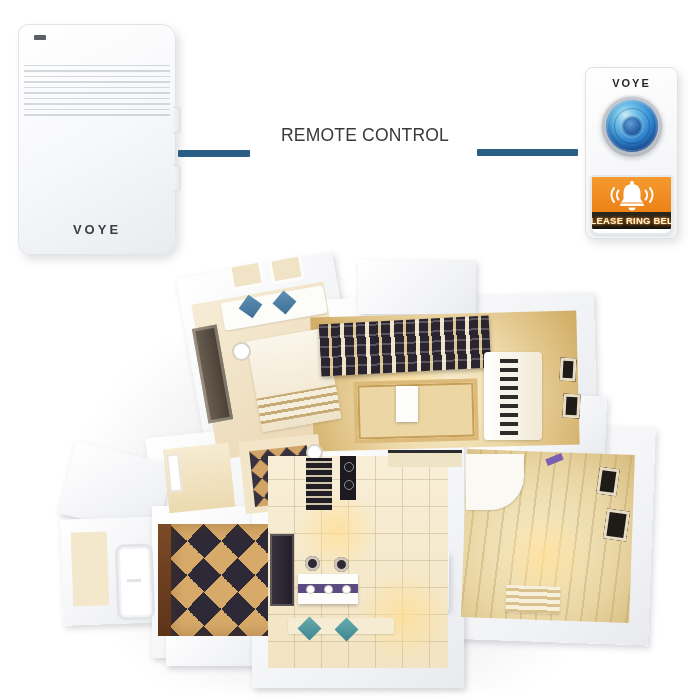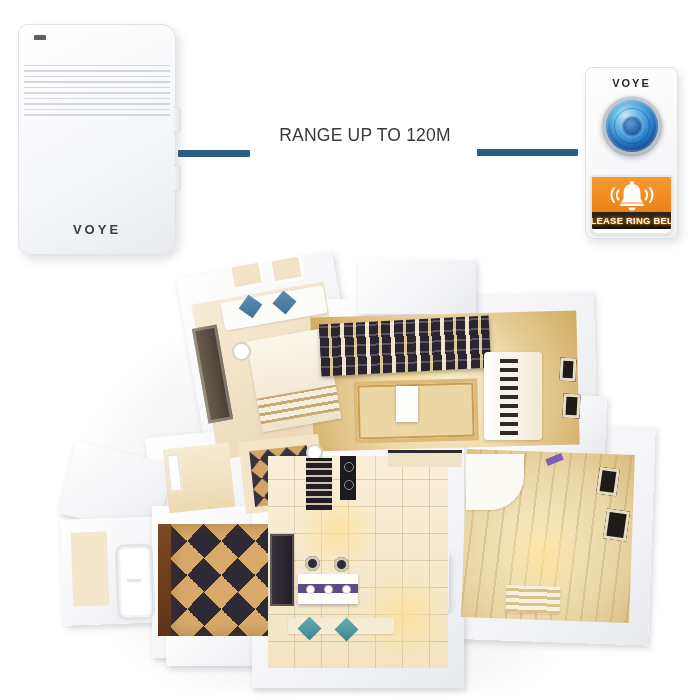--- a/index.html
+++ b/index.html
@@ -204,21 +204,21 @@
   <div class="receiver-vents"></div>
   <div class="side-clip c1"></div>
   <div class="side-clip c2"></div>
   <div class="receiver-brand">VOYE</div>
 </div>
 
 <div class="connector left"></div>
 <div class="connector right"></div>
 
 <div class="annotation">
-  <div>RANGE UP TO 120M</div>
+  <div>REMOTE CONTROL</div>
 </div>
 
 <div class="remote">
   <div class="remote-brand">VOYE</div>
   <div class="remote-button">
     <div class="remote-dome">
       <div class="dome-ring1"></div>
       <div class="dome-ring2"></div>
       <div class="dome-hub"></div>
     </div>

